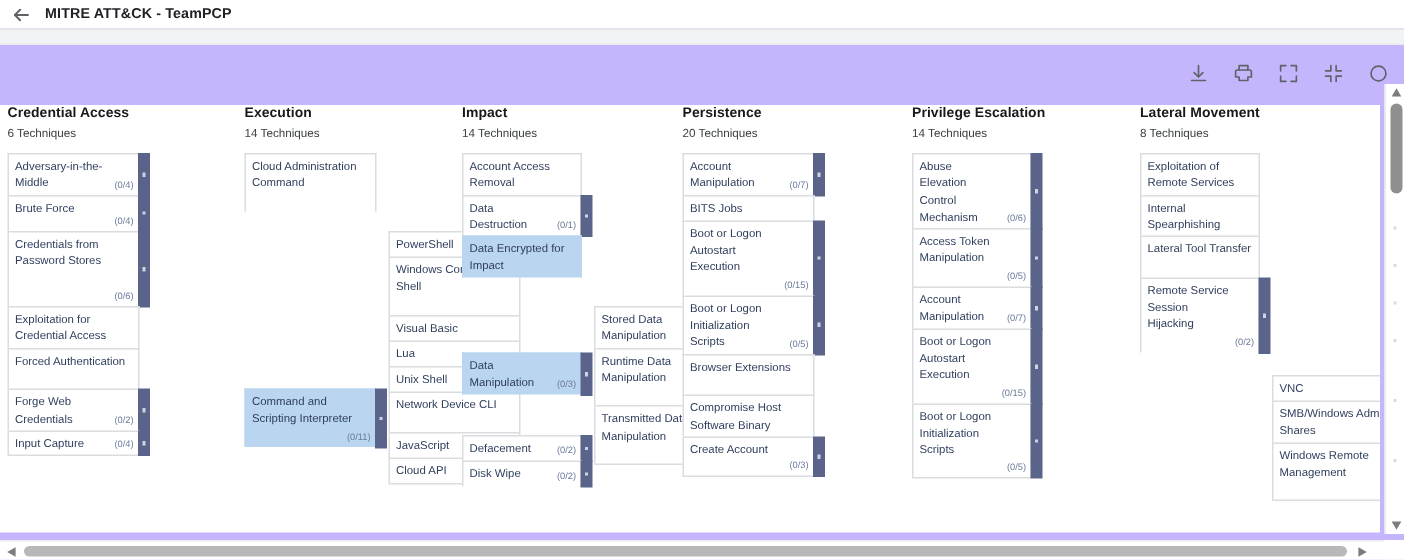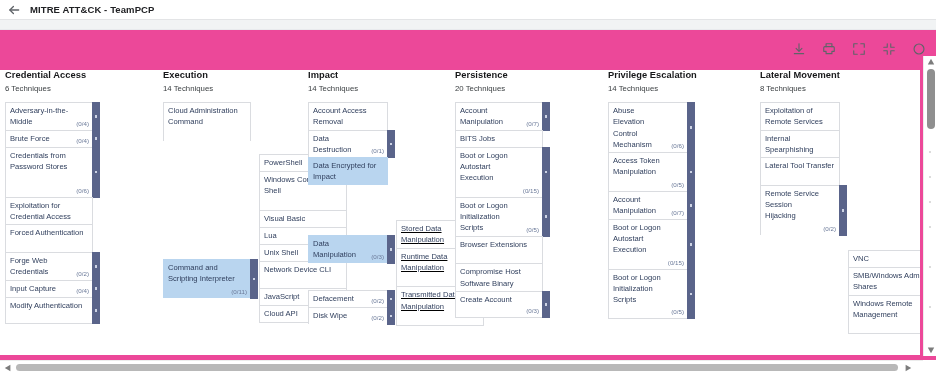--- a/index.html
+++ b/index.html
@@ -2,21 +2,21 @@
 <html><head>
 <meta charset="utf-8">
 <style>
   * { box-sizing: border-box; margin: 0; padding: 0; }
   html, body {
     width: 936px; height: 373px;
     background: #ffffff;
     font-family: "Liberation Sans", sans-serif;
     overflow: hidden;
   }
-  .app { position: relative; width: 936px; height: 373px; background:#ec4899; }
+  .app { position: relative; width: 936px; height: 373px; background:#c4b5fd; }
 
   
   .appbar {
     position: absolute; left:0; top:0; width:936px; height:19px;
     background:#ffffff; display:flex; align-items:center; gap:9px;
     padding-left:7px;
   }
   .back-arrow {
     width:14px; height:14px; flex:none; color:#5f6368;
     display:flex; align-items:center; justify-content:center; cursor:pointer;
@@ -207,21 +207,21 @@
             <div class="col-sub">6 Techniques</div>
           </div>
           <div class="cells">
             <div class="tech" style="width: 88px; min-height: 27.6px;">
               <span class="tech-label">Adversary-in-the-Middle</span>
               <span class="tech-count">(0/4)</span>
               <span class="subbar">
                 <i></i>
               </span>
             </div>
-            <div class="tech" style="width: 88px; min-height: 17px;">
+            <div class="tech" style="width: 88px; min-height: 17px; flex-direction: column;">
               <span class="tech-label">Brute Force</span>
               <span class="tech-count">(0/4)</span>
               <span class="subbar">
                 <i></i>
               </span>
             </div>
             <div class="tech" style="width: 88px; min-height: 50.2px;">
               <span class="tech-label">Credentials from Password Stores</span>
               <span class="tech-count">(0/6)</span>
               <span class="subbar">
@@ -237,26 +237,20 @@
             <div class="tech" style="width: 88px; min-height: 27.6px;">
               <span class="tech-label">Forge Web Credentials</span>
               <span class="tech-count">(0/2)</span>
               <span class="subbar">
                 <i></i>
               </span>
             </div>
             <div class="tech" style="width: 88px; min-height: 17px;">
               <span class="tech-label">Input Capture</span>
               <span class="tech-count">(0/4)</span>
-              <span class="subbar">
-                <i></i>
-              </span>
-            </div>
-            <div class="tech" style="width: 88px; min-height: 27.6px;">
-              <span class="tech-label">Modify Authentication</span>
               <span class="subbar">
                 <i></i>
               </span>
             </div>
           </div>
         </div>
         <div class="col" style="left: 163px;">
           <div class="col-head">
             <div class="col-title">Execution</div>
             <div class="col-sub">14 Techniques</div>
@@ -320,21 +314,21 @@
                 <i></i>
               </span>
             </div>
             <div class="tech" style="width: 80px; min-height: 17px;">
               <span class="tech-label">Disk Wipe</span>
               <span class="tech-count">(0/2)</span>
               <span class="subbar">
                 <i></i>
               </span>
             </div>
-            <div class="subpanel" style="top: 118px; left: 88px; text-decoration: underline;">
+            <div class="subpanel" style="top: 102px; left: 88px;">
               <div class="sub" style="min-height: 27.6px;">Stored Data Manipulation</div>
               <div class="sub" style="min-height: 38.9px;">Runtime Data Manipulation</div>
               <div class="sub" style="min-height: 38.9px;">Transmitted Data Manipulation</div>
             </div>
           </div>
         </div>
         <div class="col" style="left: 455px;">
           <div class="col-head">
             <div class="col-title">Persistence</div>
             <div class="col-sub">20 Techniques</div>

